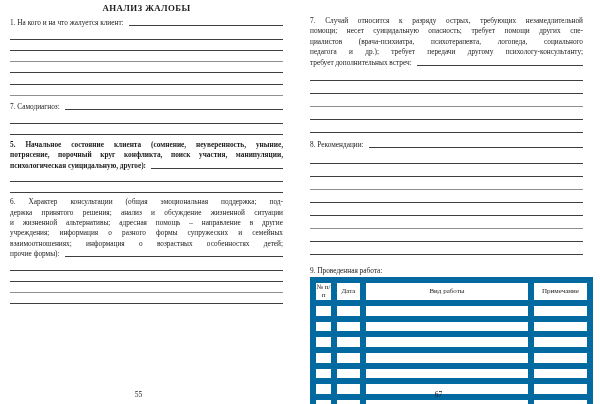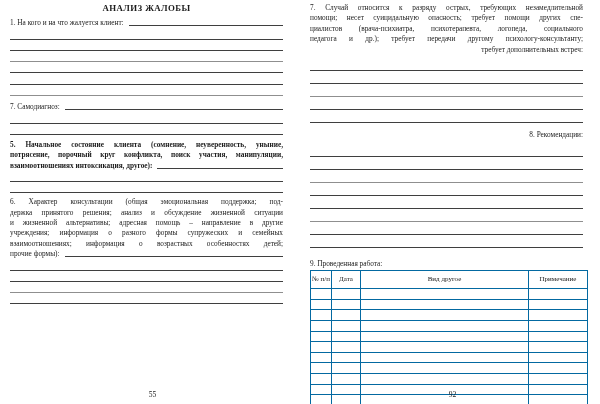--- a/index.html
+++ b/index.html
@@ -7,65 +7,65 @@
     width:600px; height:404px;
     background:#ffffff;
     font-family:"Liberation Serif","DejaVu Serif",serif;
     color:#1b1b1b;
     font-size:7.3px;
     overflow:hidden;
   }
   .spread { display:flex; width:600px; height:404px; }
   .page { position:relative; width:300px; height:404px; box-sizing:border-box; }
   .page-left  { padding:4px 17px 0 10px; }
-  .page-right { padding:3px 17px 0 10px; }
+  .page-right { padding:16px 17px 0 10px; }
 
   .title {
     font-weight:bold; font-size:8.8px; text-align:center;
     letter-spacing:.4px; margin-bottom:5px; line-height:9px;
   }
 
   .jline {
     line-height:10.3px;
     text-align:justify;
     text-align-last:justify;
   }
   .page-right .jline { line-height:10.4px; }
 
   .tailrow { display:flex; line-height:10.3px; align-items:flex-end; }
-  .page-right .tailrow { line-height:10.4px;flex-direction:column; }
+  .page-right .tailrow { line-height:10.4px; }
   .tail { white-space:nowrap; }
   .fill { flex:1 1 auto; border-bottom:1px solid #3f3f3f; margin:0 0 2px 5px; }
 
   .rule { height:10.3px; border-bottom:1px solid #3f3f3f; }
   .rule:nth-child(3n) { border-bottom-color:#8f8f8f; }
   .blanks-wide  .rule { height:12px; }
   .blanks-wide8 .rule { height:12.1px; }
 
   .fi-1 { margin-bottom:6px; }
   .fi-2 { margin-bottom:6px; }
   .fi-3 { margin-bottom:5px; }
   .fi-4 { margin-bottom:7px; }
   .fi-5 { margin-bottom:4px;font-weight:bold; }
   .fi-6 { margin-bottom:18px; }
   .fi-7 { margin-bottom:7px; }
   .fi-8 { margin-bottom:11px; }
 
   .t-label { line-height:9px; margin-bottom:2px; }
 
   .worklog { border-collapse:collapse; width:277px; table-layout:fixed; }
-  .worklog th, .worklog td { border:1px solid #0369a1; padding:0;font-family:Liberation Serif, serif; }
+  .worklog th, .worklog td { border:6px solid #0369a1; padding:0;font-family:Liberation Serif, serif; }
   .worklog th {
     font-weight:normal; font-size:7px; line-height:7.8px;
     text-align:center; height:17px; vertical-align:middle;
   }
   .worklog td { height:9.6px; }
 
   .pagenum {
-    position:absolute; bottom:5px; left:16px; width:273px;
+    position:absolute; bottom:5px; left:2px; width:273px;
     text-align:center; font-size:7.6px; line-height:8px;
   }
 </style>
 </head>
 <body>
 
 <div class="spread">
 
   <div class="page page-left">
     <div class="title">АНАЛИЗ ЖАЛОБЫ</div>
@@ -99,21 +99,21 @@
         </div>
     </div>
 
 
     <div class="form-item fi-5">
       <div>
           <div class="jline">5. Начальное состояние клиента (сомнение, неуверенность, уныние,</div>
           <div class="jline">потрясение, порочный круг конфликта, поиск участия, манипуляции,</div>
         </div>
       <div class="tailrow">
-        <span class="tail">взаимоотношениях интоксикация, другое):</span>
+        <span class="tail">психологическая суицидальную, другое):</span>
         <span class="fill"></span>
       </div>
       <div class="blanks">
           <div class="rule"></div>
           <div class="rule"></div>
         </div>
     </div>
 
     <div class="form-item fi-6">
       <div>
@@ -184,21 +184,21 @@
         <colgroup>
           <col style="width:21px">
             <col style="width:29px">
             <col style="width:168px">
             <col style="width:59px">
         </colgroup>
       <thead>
             <tr>
               <th>№ п/п</th>
               <th>Дата</th>
-              <th>Вид другое</th>
+              <th>Вид работы</th>
               <th>Примечание</th>
             </tr>
           </thead>
           <tbody>
             <tr>
               <td></td>
               <td></td>
               <td></td>
               <td></td>
             </tr>
@@ -265,16 +265,16 @@
             <tr>
               <td></td>
               <td></td>
               <td></td>
               <td></td>
             </tr>
           </tbody>
         </table>
     </div>
 
-    <div class="pagenum">92</div>
+    <div class="pagenum">67</div>
   </div>
 
 </div>
 
 </body></html>

